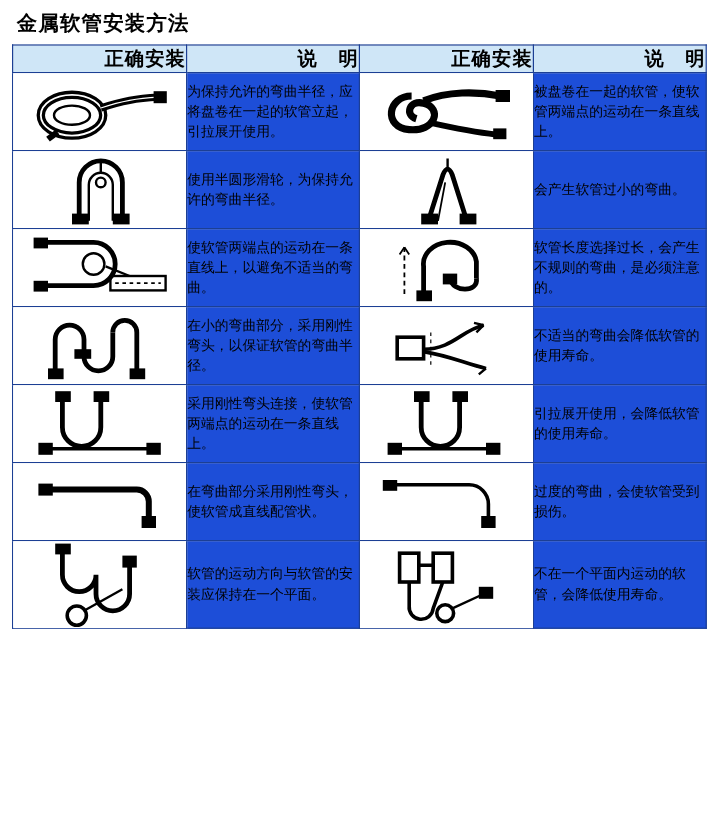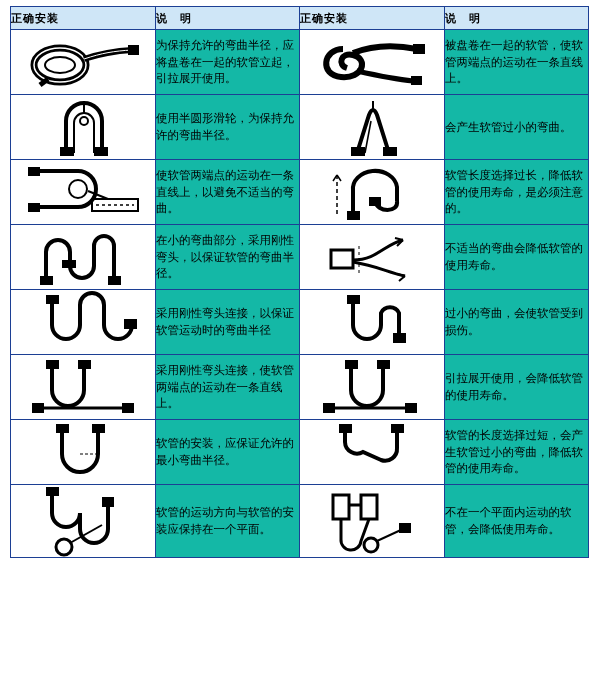--- a/index.html
+++ b/index.html
@@ -34,54 +34,55 @@
     table-layout: fixed;
   }
   table.grid td, table.grid th {
     border: 1px solid #1c3f94;
     padding: 0;
     vertical-align: middle;
   }
   th.hdr {
     background: #cfe6f7;
     color: #000;
-    font-size: 11px;
+    font-size: 16px;
     font-weight: bold;
     height: 22px;
-    text-align: left;
+    text-align: right;
     letter-spacing: 1px;
   }
   td.img-cell {
     background: #ffffff;
     height: 64px;
     text-align: center;
     position: relative;
   }
   td.txt-cell {
-    background: #14b8a6;
+    background: #1d4ed8;
     font-size: 11.5px;
     line-height: 1.45;
     padding: 4px 6px;
     text-align: left;
     vertical-align: middle;
     color: #000;
   }
   .col-img { width: 145px; }
   .col-txt { width: 144px; }
   .art {
     display: block;
     margin: 0 auto;
   }
   .art svg { display:block; margin: 0 auto; }
 </style>
 </head>
 <body>
 
 <div id="page">
 
+  <div id="title">金属软管安装方法</div>
 
   <table class="grid">
     <colgroup>
       <col class="col-img">
         <col class="col-txt">
         <col class="col-img">
         <col class="col-txt">
     </colgroup>
     <thead>
       <tr>
@@ -170,21 +171,21 @@
             <svg width="130" height="62" viewBox="0 0 130 62">
               <path d="M46 56 L46 30 A22 18 0 0 1 90 26 L90 40" fill="none" stroke="#000" stroke-width="4"></path>
               <path d="M90 40 C92 52 70 52 68 40" fill="none" stroke="#000" stroke-width="4"></path>
               <rect x="40" y="50" width="13" height="9" fill="#000"></rect>
               <rect x="62" y="36" width="12" height="9" fill="#000"></rect>
               <path d="M30 14 L30 56" stroke="#000" stroke-width="1.5" stroke-dasharray="4 3"></path>
               <path d="M30 14 L26 20 M30 14 L34 20" stroke="#000" stroke-width="1.5" fill="none"></path>
             </svg>
           </span>
         </td>
-        <td class="txt-cell">软管长度选择过长，降低软管的使用寿命，是必须注意的。</td>
+        <td class="txt-cell">软管长度选择过长，会产生不规则的弯曲，是必须注意的。</td>
       </tr>
 
       <tr>
         <td class="img-cell">
           <span class="art">
             <svg width="130" height="62" viewBox="0 0 130 62">
               <path d="M28 56 L28 26 A12 12 0 0 1 52 26 L52 40 A12 12 0 0 0 76 40 L76 20" fill="none" stroke="#000" stroke-width="4"></path>
               <path d="M76 20 A10 10 0 0 1 96 20 L96 56" fill="none" stroke="#000" stroke-width="4"></path>
               <rect x="22" y="50" width="13" height="9" fill="#000"></rect>
               <rect x="90" y="50" width="13" height="9" fill="#000"></rect>
@@ -201,43 +202,20 @@
               <path d="M46 36 C70 40 80 46 98 50" fill="none" stroke="#000" stroke-width="3"></path>
               <path d="M96 14 L88 12 M96 14 L90 20" stroke="#000" stroke-width="2"></path>
               <path d="M98 50 L90 48 M98 50 L92 55" stroke="#000" stroke-width="2"></path>
               <path d="M52 20 L52 50" stroke="#000" stroke-width="1" stroke-dasharray="3 3"></path>
             </svg>
           </span>
         </td>
         <td class="txt-cell">不适当的弯曲会降低软管的使用寿命。</td>
       </tr>
 
-      <tr>
-        <td class="img-cell">
-          <span class="art">
-            <svg width="130" height="62" viewBox="0 0 130 62">
-              <path d="M34 8 L34 34 A14 14 0 0 0 62 34 L62 14" fill="none" stroke="#000" stroke-width="4"></path>
-              <path d="M62 14 A12 12 0 0 1 86 14 L86 34 A14 14 0 0 0 114 34" fill="none" stroke="#000" stroke-width="4"></path>
-              <rect x="28" y="4" width="13" height="9" fill="#000"></rect>
-              <rect x="106" y="28" width="13" height="10" fill="#000"></rect>
-            </svg>
-          </span>
-        </td>
-        <td class="txt-cell">采用刚性弯头连接，以保证软管运动时的弯曲半径</td>
-        <td class="img-cell">
-          <span class="art">
-            <svg width="130" height="62" viewBox="0 0 130 62">
-              <path d="M46 8 L46 34 A14 14 0 0 0 74 34 L74 22 A10 10 0 0 1 92 22 L92 46" fill="none" stroke="#000" stroke-width="4"></path>
-              <rect x="40" y="4" width="13" height="9" fill="#000"></rect>
-              <rect x="86" y="42" width="13" height="10" fill="#000"></rect>
-            </svg>
-          </span>
-        </td>
-        <td class="txt-cell">过小的弯曲，会使软管受到损伤。</td>
-      </tr>
 
       <tr>
         <td class="img-cell">
           <span class="art">
             <svg width="130" height="62" viewBox="0 0 130 62">
               <path d="M34 8 L34 34 A16 16 0 0 0 66 34 L66 8" fill="none" stroke="#000" stroke-width="4"></path>
               <rect x="28" y="4" width="13" height="9" fill="#000"></rect>
               <rect x="60" y="4" width="13" height="9" fill="#000"></rect>
               <path d="M20 52 L110 52" stroke="#000" stroke-width="3"></path>
               <rect x="14" y="47" width="12" height="10" fill="#000"></rect>
@@ -254,44 +232,43 @@
               <rect x="70" y="4" width="13" height="9" fill="#000"></rect>
               <path d="M22 52 L104 52" stroke="#000" stroke-width="3"></path>
               <rect x="16" y="47" width="12" height="10" fill="#000"></rect>
               <rect x="98" y="47" width="12" height="10" fill="#000"></rect>
             </svg>
           </span>
         </td>
         <td class="txt-cell">引拉展开使用，会降低软管的使用寿命。</td>
       </tr>
 
-
-      <tr>
-        <td class="img-cell">
-          <span class="art">
-            <svg width="130" height="60" viewBox="0 0 130 60">
-              <path d="M44 6 L44 32 A18 18 0 0 0 80 32 L80 6" fill="none" stroke="#000" stroke-width="4"></path>
-              <rect x="38" y="2" width="13" height="9" fill="#000"></rect>
-              <rect x="74" y="2" width="13" height="9" fill="#000"></rect>
-              <path d="M62 32 L80 32" stroke="#000" stroke-width="1" stroke-dasharray="3 2"></path>
-            </svg>
-          </span>
-        </td>
-        <td class="txt-cell">软管的安装，应保证允许的最小弯曲半径。</td>
-        <td class="img-cell">
-          <span class="art">
-            <svg width="130" height="60" viewBox="0 0 130 60">
-              <path d="M38 6 L38 20 A12 12 0 0 0 56 30 L74 38 A12 12 0 0 0 90 26 L90 6" fill="none" stroke="#000" stroke-width="4"></path>
-              <rect x="32" y="2" width="13" height="9" fill="#000"></rect>
-              <rect x="84" y="2" width="13" height="9" fill="#000"></rect>
-            </svg>
-          </span>
-        </td>
-        <td class="txt-cell">软管的长度选择过短，会产生软管过小的弯曲，降低软管的使用寿命。</td>
-      </tr>
+      <tr>
+        <td class="img-cell">
+          <span class="art">
+            <svg width="130" height="52" viewBox="0 0 130 52">
+              <path d="M22 16 L96 16 A10 10 0 0 1 106 26 L106 42" fill="none" stroke="#000" stroke-width="5"></path>
+              <rect x="14" y="11" width="12" height="10" fill="#000"></rect>
+              <rect x="100" y="38" width="12" height="10" fill="#000"></rect>
+            </svg>
+          </span>
+        </td>
+        <td class="txt-cell">在弯曲部分采用刚性弯头，使软管成直线配管状。</td>
+        <td class="img-cell">
+          <span class="art">
+            <svg width="130" height="52" viewBox="0 0 130 52">
+              <path d="M20 12 L84 12 A16 16 0 0 1 100 28 L100 42" fill="none" stroke="#000" stroke-width="3"></path>
+              <rect x="12" y="8" width="12" height="9" fill="#000"></rect>
+              <rect x="94" y="38" width="12" height="10" fill="#000"></rect>
+            </svg>
+          </span>
+        </td>
+        <td class="txt-cell">过度的弯曲，会使软管受到损伤。</td>
+      </tr>
+
 
       <tr>
         <td class="img-cell">
           <span class="art">
             <svg width="130" height="72" viewBox="0 0 130 72">
               <path d="M34 6 L34 28 A14 14 0 0 0 62 28 L62 44 A14 14 0 0 0 90 44 L90 18" fill="none" stroke="#000" stroke-width="4"></path>
               <rect x="28" y="2" width="13" height="9" fill="#000"></rect>
               <circle cx="46" cy="62" r="8" fill="none" stroke="#000" stroke-width="3"></circle>
               <path d="M52 58 L84 40" stroke="#000" stroke-width="2"></path>
               <rect x="84" y="12" width="12" height="10" fill="#000"></rect>

